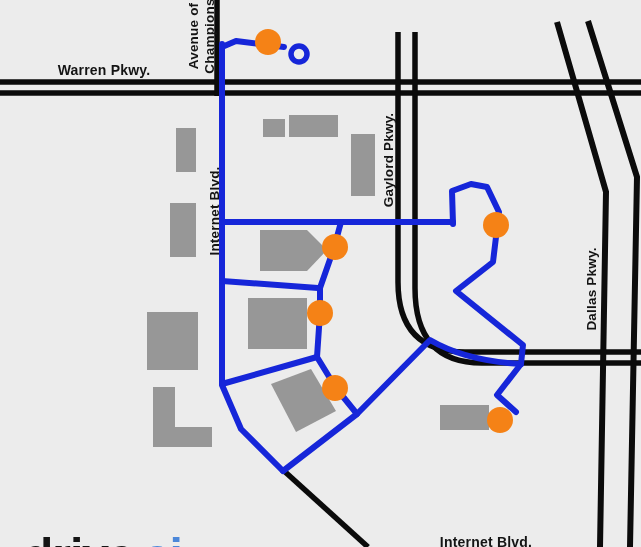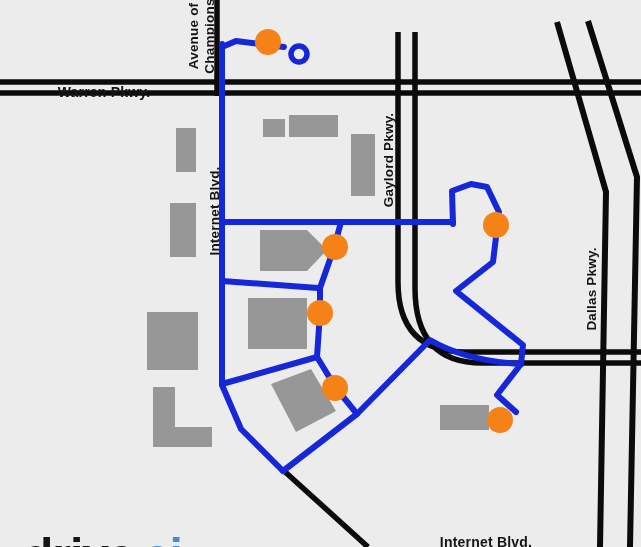--- a/index.html
+++ b/index.html
@@ -58,21 +58,21 @@
     <path d="M283,471 L357,414 L430,340 Q466,361 521,364" stroke="#1626d9" stroke-width="6" fill="none" stroke-linejoin="round" stroke-linecap="round"></path>
     <circle cx="299" cy="54" r="8" stroke="#1626d9" stroke-width="5.5" fill="none"></circle>
     <circle cx="268" cy="42" r="13" fill="#f58216"></circle>
     <circle cx="335" cy="247" r="13" fill="#f58216"></circle>
     <circle cx="320" cy="313" r="13" fill="#f58216"></circle>
     <circle cx="335" cy="388" r="13" fill="#f58216"></circle>
     <circle cx="496" cy="225" r="13" fill="#f58216"></circle>
     <circle cx="500" cy="420" r="13" fill="#f58216"></circle>
   </svg>
 
-<div class="label" style="left:104px;top:70px;font-size:14px;margin-top:22px;">Warren Pkwy.</div>
+<div class="label" style="left:104px;top:70px;font-size:14px;">Warren Pkwy.</div>
 
 <div class="label vlabel two-line" style="left:202px;top:36px;">
   <div>Avenue of</div>
   <div>Champions</div>
 </div>
 
 <div class="label vlabel" style="left:214px;top:211px;">Internet Blvd.</div>
 
 <div class="label vlabel" style="left:388px;top:160px;">Gaylord Pkwy.</div>
 

